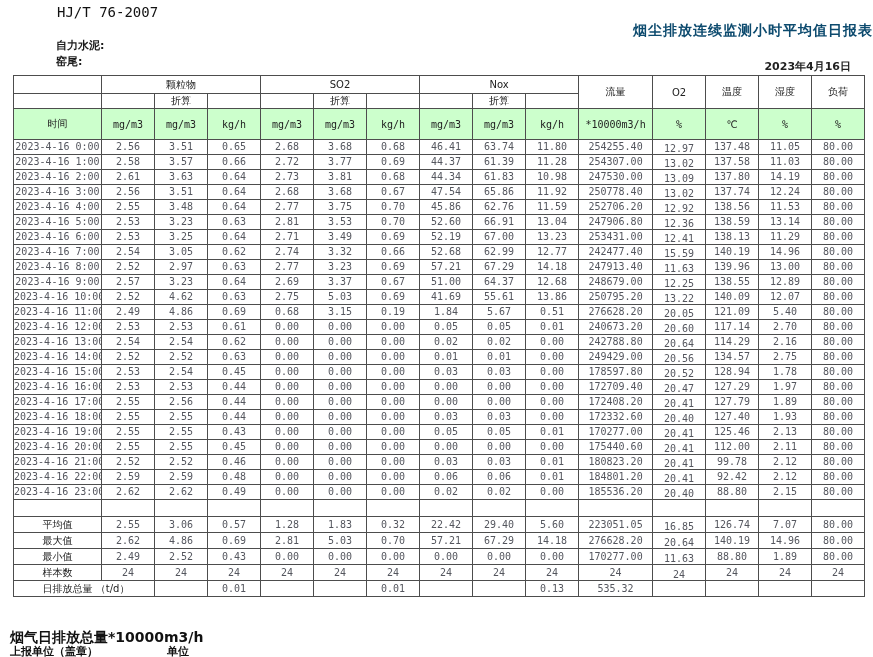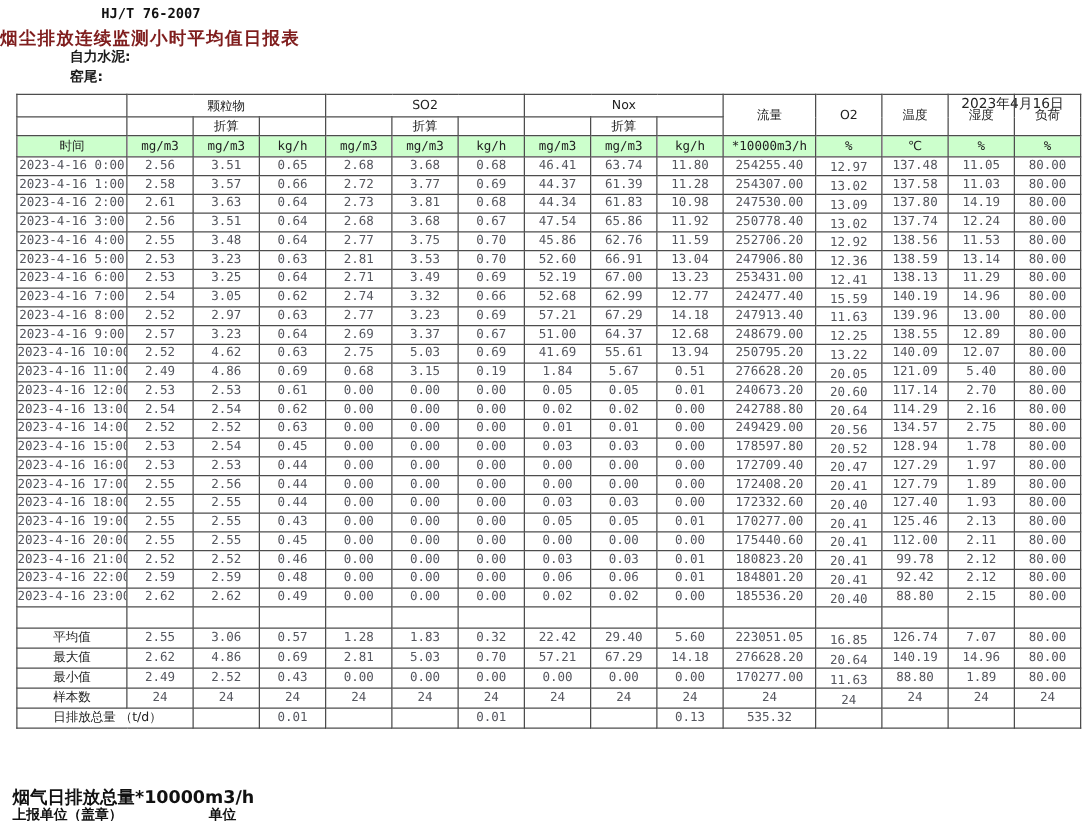--- a/index.html
+++ b/index.html
@@ -8,47 +8,47 @@
     width: 873px; height: 657px;
     background: #ffffff;
     font-family: "DejaVu Sans", sans-serif;
     color: #1a1a1a;
     position: relative;
     overflow: hidden;
   }
   .std-no {
     position: absolute; left: 57px; top: 4px;
     font-family: "DejaVu Sans Mono", monospace;
-    font-size: 11px; font-weight: bold; color:#111;margin-left:24px;
+    font-size: 14px; font-weight: normal; color:#111;
   }
   .title {
     position: absolute; left: 0; top: 22px; width: 873px;
-    text-align: left; font-size: 14px; font-weight: bold; color:#7f1d1d;
+    text-align: right; font-size: 14px; font-weight: bold; color:#0c4a6e;
     letter-spacing: 1px;
   }
   .company { position: absolute; left: 56px; top: 38px; font-size: 11px; font-weight: bold; text-align: right; }
   .station { position: absolute; left: 56px; top: 54px; font-size: 11px; font-weight: bold; }
-  .date    { position: absolute; right: 22px; top: 75px; font-size: 11px; color:#222; }
+  .date    { position: absolute; right: 22px; top: 59px; font-size: 11px; color:#222;font-weight:bold; }
 
   table.report {
     position: absolute; left: 13px; top: 75px;
     border-collapse: collapse; table-layout: fixed;
     width: 851px;
   }
   .report th, .report td {
     border: 1px solid #4d4d4d;
     padding: 0; margin: 0;
     text-align: center; vertical-align: middle;
     overflow: hidden; white-space: nowrap;
     font-weight: normal;
   }
   .report thead th { font-size: 10px; color: #222; }
   .report thead tr.r1 th { height: 18px; }
   .report thead tr.r2 th { height: 15px; }
-  .report thead tr.units th { height: 17px; background: #ccffcc; font-family:"DejaVu Sans Mono","DejaVu Sans",monospace; }
+  .report thead tr.units th { height: 31px; background: #ccffcc; font-family:"DejaVu Sans Mono","DejaVu Sans",monospace; }
   .report thead tr.units th.cn { font-family:"DejaVu Sans",sans-serif; }
 
   .report tbody td {
     height: 15px; font-size: 10px; line-height: 14px;
     color: #54565e;
     font-family: "DejaVu Sans Mono", "DejaVu Sans", monospace;
   }
   .report tbody tr.spacer td { height: 17px; }
   .report tbody tr.summary td { height: 16px; }
   .report tbody td.label {
@@ -308,21 +308,21 @@
       <tr>
         <td>2023-4-16 10:00</td>
         <td>2.52</td>
         <td>4.62</td>
         <td>0.63</td>
         <td>2.75</td>
         <td>5.03</td>
         <td>0.69</td>
         <td>41.69</td>
         <td>55.61</td>
-        <td>13.94</td>
+        <td>13.86</td>
         <td>250795.20</td>
         <td>13.22</td>
         <td>140.09</td>
         <td>12.07</td>
         <td>80.00</td>
       </tr>
       <tr>
         <td>2023-4-16 11:00</td>
         <td>2.49</td>
         <td>4.86</td>

